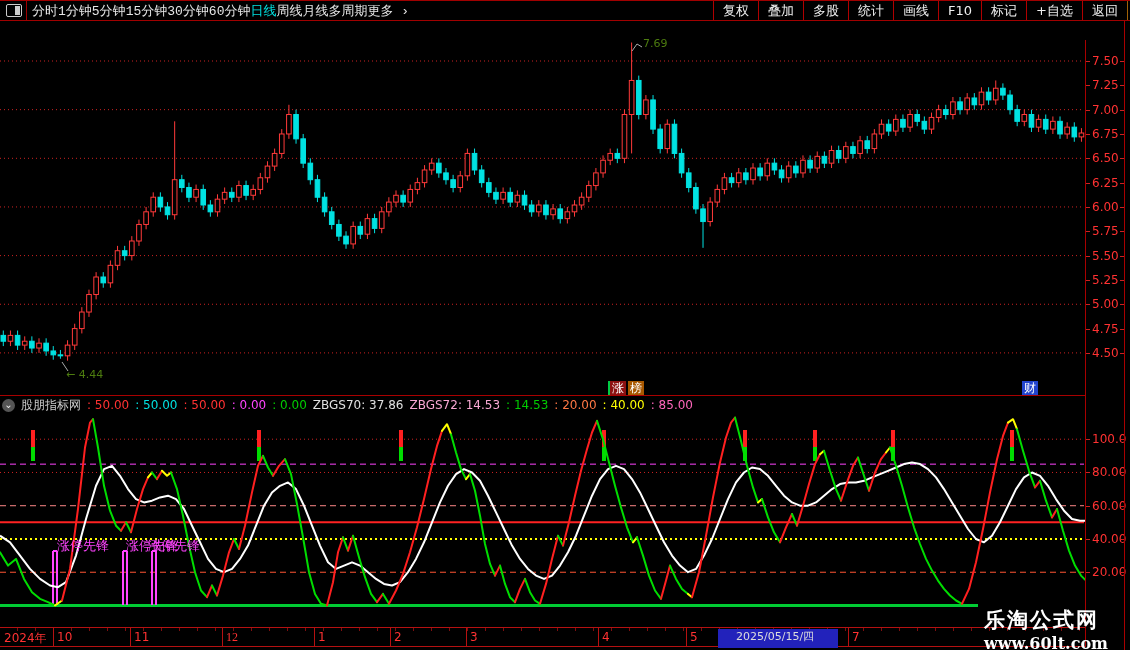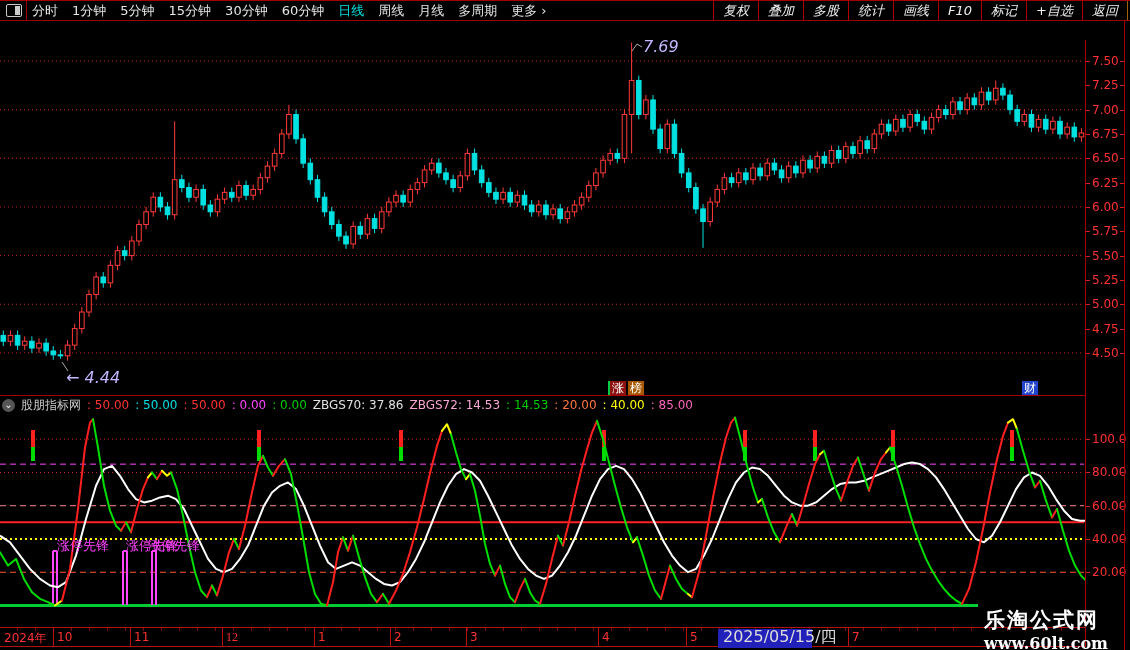--- a/index.html
+++ b/index.html
@@ -5,59 +5,59 @@
   html,body{margin:0;padding:0;background:#000;}
   #app{position:relative;width:1130px;height:650px;background:#000;overflow:hidden;
        font-family:"DejaVu Sans","Liberation Sans",sans-serif;color:#ddd;}
   .abs{position:absolute;}
   
   #toolbar{position:absolute;left:0;top:0;width:1130px;height:21px;background:#000;
            border-top:1px solid #a00000;border-bottom:1px solid #a00000;box-sizing:border-box;}
   #tb-iconbox{position:absolute;left:0;top:0;width:26px;height:19px;border-right:1px solid #a00000;}
   #tb-icon{position:absolute;left:6px;top:3px;width:14px;height:11px;border:1px solid #ccc;border-radius:2px;}
   #tb-icon::after{content:"";position:absolute;right:1px;top:1px;bottom:1px;width:5px;background:#ccc;}
-  #toolbar-left{position:absolute;left:32px;top:0;height:19px;display:flex;align-items:center;gap:14px;font-size:13px;}
+  #toolbar-left{position:absolute;left:32px;top:0;height:19px;display:flex;align-items:center;font-size:13px;font-family:Liberation Mono, monospace;}
   .tb-item{color:#e6e6e6;white-space:nowrap;cursor:default;}
   .tb-item.active{color:#00e0e0;}
-  #toolbar-right{position:absolute;right:2px;top:0;height:19px;display:flex;font-size:13px;font-style:italic;}
+  #toolbar-right{position:absolute;right:2px;top:0;height:19px;display:flex;font-size:13px;}
   .tb-btn{color:#f0f0f0;padding:0 9px;border-left:1px solid #b00000;line-height:19px;white-space:nowrap;}
   .tb-btn:last-child{border-right:1px solid #a16207;}
   
   #titlebar{position:absolute;left:0;top:21px;width:1130px;height:19px;}
   #page-title{position:absolute;left:6px;top:2px;font-size:13px;color:#e8e8e8;white-space:nowrap;}
   .circ-icon{display:inline-block;width:13px;height:13px;border-radius:50%;background:#555;color:#eee;
              font-size:10px;line-height:11px;text-align:center;vertical-align:-2px;margin-left:4px;}
   #title-right-icons{position:absolute;right:62px;top:2px;display:flex;gap:10px;align-items:center;}
   #diamond-icon{color:#999;font-size:13px;}
   #win-icon{width:13px;height:11px;border:1px solid #aaa;border-radius:2px;position:relative;}
   #win-icon::after{content:"";position:absolute;right:1px;top:1px;bottom:1px;width:4px;background:#bbb;}
   .redline{position:absolute;background:#a80000;}
   
-  .ann{position:absolute;color:#c4b5fd;font-size:16px;white-space:nowrap;font-style:italic;}
+  .ann{position:absolute;color:#4d7c0f;font-size:11px;white-space:nowrap;}
   
   .badge{position:absolute;height:14px;font-size:12px;line-height:14px;color:#fff;padding:0 2px;}
   #badge-zhang{background:#8d1111;border-left:2px solid #00cc44;}
   #badge-bang{background:#a85800;}
   #badge-cai{background:#2244cc;}
   
   #ind-header{position:absolute;left:2px;top:397px;height:16px;display:flex;align-items:center;gap:6px;
               font-size:12px;white-space:nowrap;}
   #ind-header .hitem{white-space:nowrap;}
   
   .axlab{position:absolute;width:40px;text-align:left;color:#ff3232;font-size:12px;}
   .tickmark{position:absolute;width:5px;height:1px;background:#cc2222;}
   
   #month-axis{position:absolute;left:0;top:627px;width:1086px;height:20px;border-top:1px solid #b51111;
               border-bottom:1px solid #b51111;box-sizing:border-box;
               background-image:repeating-linear-gradient(90deg,transparent 0 17px,#7d0f0f 17px 18px);
               background-size:100% 3px;background-repeat:no-repeat;}
   .mlabel{position:absolute;top:2px;color:#ff3232;font-size:12px;white-space:nowrap;}
   .msep{position:absolute;top:0;width:1px;height:18px;background:#b51111;}
-  #date-box{position:absolute;top:1px;height:19px;background:#2222bb;color:#dcdcdc;font-size:16px;
-            line-height:15px;padding:0 5px;white-space:nowrap;}
+  #date-box{position:absolute;top:1px;height:19px;background:#2222bb;color:#dcdcdc;font-size:11px;
+            line-height:15px;padding:0 18px;white-space:nowrap;}
   
   .spike-label{position:absolute;color:#ff44ff;font-size:13px;white-space:nowrap;}
   
   #watermark{position:absolute;right:22px;top:606px;text-align:left;color:#fff;z-index:30;}
   #wm-line1{font-size:21px;font-weight:bold;letter-spacing:2px;}
   #wm-line2{font-family:"DejaVu Serif","Liberation Serif",serif;font-size:16px;font-weight:bold;}
 </style>
 </head>
 <body>
 

